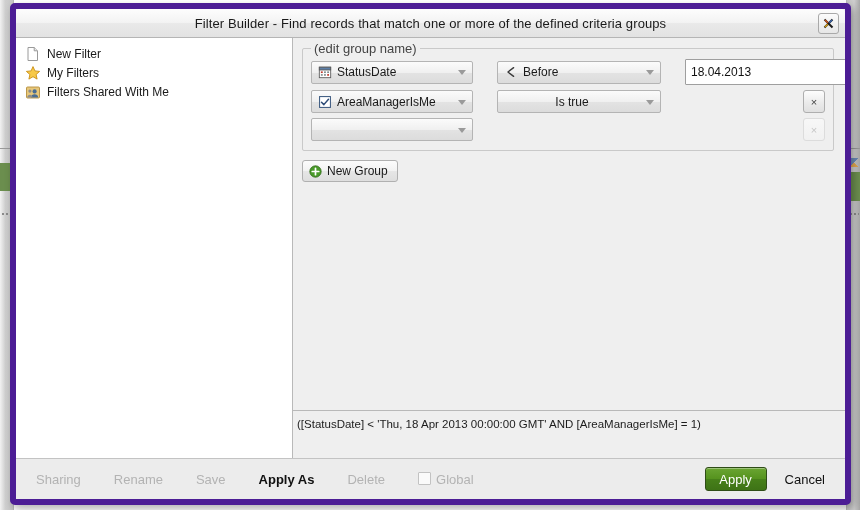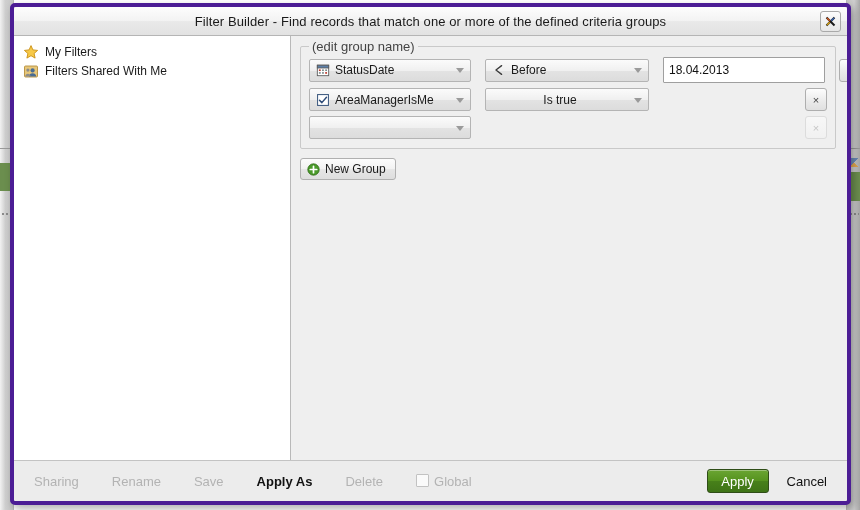--- a/index.html
+++ b/index.html
@@ -50,21 +50,21 @@
     background-size: 100% 100%;
     opacity: .85;
   }
 
   
   #dialog {
     position: absolute;
     left: 10px; top: 3px;
     width: 841px; height: 502px;
     background: #efefef;
-    border: 4px solid #4c1d95;
+    border: 6px solid #4c1d95;
     border-radius: 5px;
     box-shadow: 3px 4px 9px rgba(0,0,0,.30);
     display: flex; flex-direction: column;
     overflow: hidden;
   }
 
   
   #titlebar {
     position: relative;
     height: 29px; flex: 0 0 29px;
@@ -138,21 +138,21 @@
   .group-legend {
     position: absolute;
     top: -8px; left: 8px;
     padding: 0 3px;
     background: #efefef;
     font-size: 13px;
     color: #444;
   }
   .crow {
     display: flex; align-items: center;
-    gap: 14px;
+    gap: 24px;
     margin-bottom: 5px;
   }
   .crow:last-child { margin-bottom: 0; }
 
   
   .combo {
     position: relative;
     height: 23px;
     border: 1px solid #b4b4b4;
     border-radius: 2px;
@@ -303,20 +303,27 @@
         <path d="M9 2 L6.2 4.8" stroke="#3a63a8" stroke-width="1.6"></path>
         <path d="M2 9 L4.8 6.2" stroke="#d2a019" stroke-width="1.6"></path>
       </svg>
     </div>
   </div>
 
   <div id="body">
 
     <div id="sidebar">
 
+      <div class="tree-item">
+        <svg class="ico" viewBox="0 0 16 16">
+          <path d="M3 1.5 h6.2 L12.5 4.8 V14.5 H3 Z" fill="#ffffff" stroke="#9a9a9a" stroke-width="1"></path>
+          <path d="M9.2 1.5 V4.8 H12.5" fill="#e9e9e9" stroke="#9a9a9a" stroke-width="1"></path>
+        </svg>
+        <span class="lbl">New Filter</span>
+      </div>
 
       <div class="tree-item">
         <svg class="ico" viewBox="0 0 16 16">
           <path d="M8 1.6 L9.9 5.9 L14.6 6.4 L11.1 9.5 L12.1 14.1 L8 11.7 L3.9 14.1 L4.9 9.5 L1.4 6.4 L6.1 5.9 Z" fill="#f7c948" stroke="#c98f13" stroke-width="0.9" stroke-linejoin="round"></path>
         </svg>
         <span class="lbl">My Filters</span>
       </div>
 
       <div class="tree-item">
         <svg class="ico" viewBox="0 0 16 16">
@@ -410,20 +417,23 @@
           <div id="newgroup-btn">
             <svg width="13" height="13" viewBox="0 0 16 16">
               <circle cx="8" cy="8" r="7" fill="#4a9a2a" stroke="#2f6a17" stroke-width="1"></circle>
               <path d="M8 4 V12 M4 8 H12" stroke="#ffffff" stroke-width="2.1" stroke-linecap="round"></path>
             </svg>
             <span>New Group</span>
           </div>
         </div>
       </div>
 
+      <div id="expr-bar">
+        <span>([StatusDate] &lt; 'Thu, 18 Apr 2013 00:00:00 GMT' AND [AreaManagerIsMe] = 1)</span>
+      </div>
 
     </div>
   </div>
 
   <div id="footer">
     <span class="foot-link">Sharing</span>
     <span class="foot-link">Rename</span>
     <span class="foot-link">Save</span>
     <span class="foot-link enabled">Apply As</span>
     <span class="foot-link">Delete</span>

